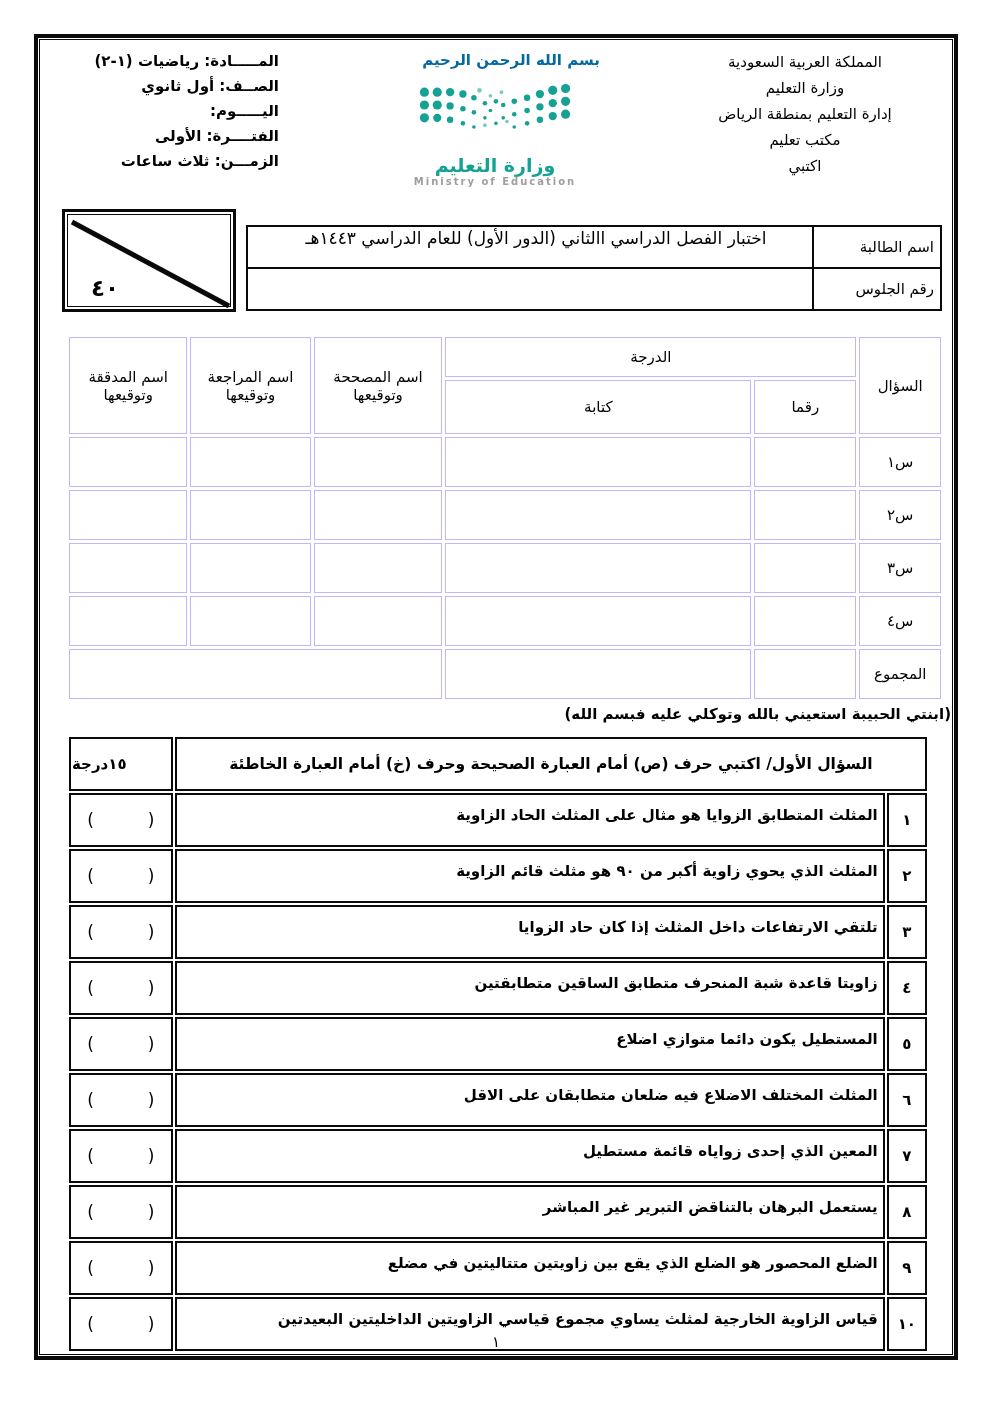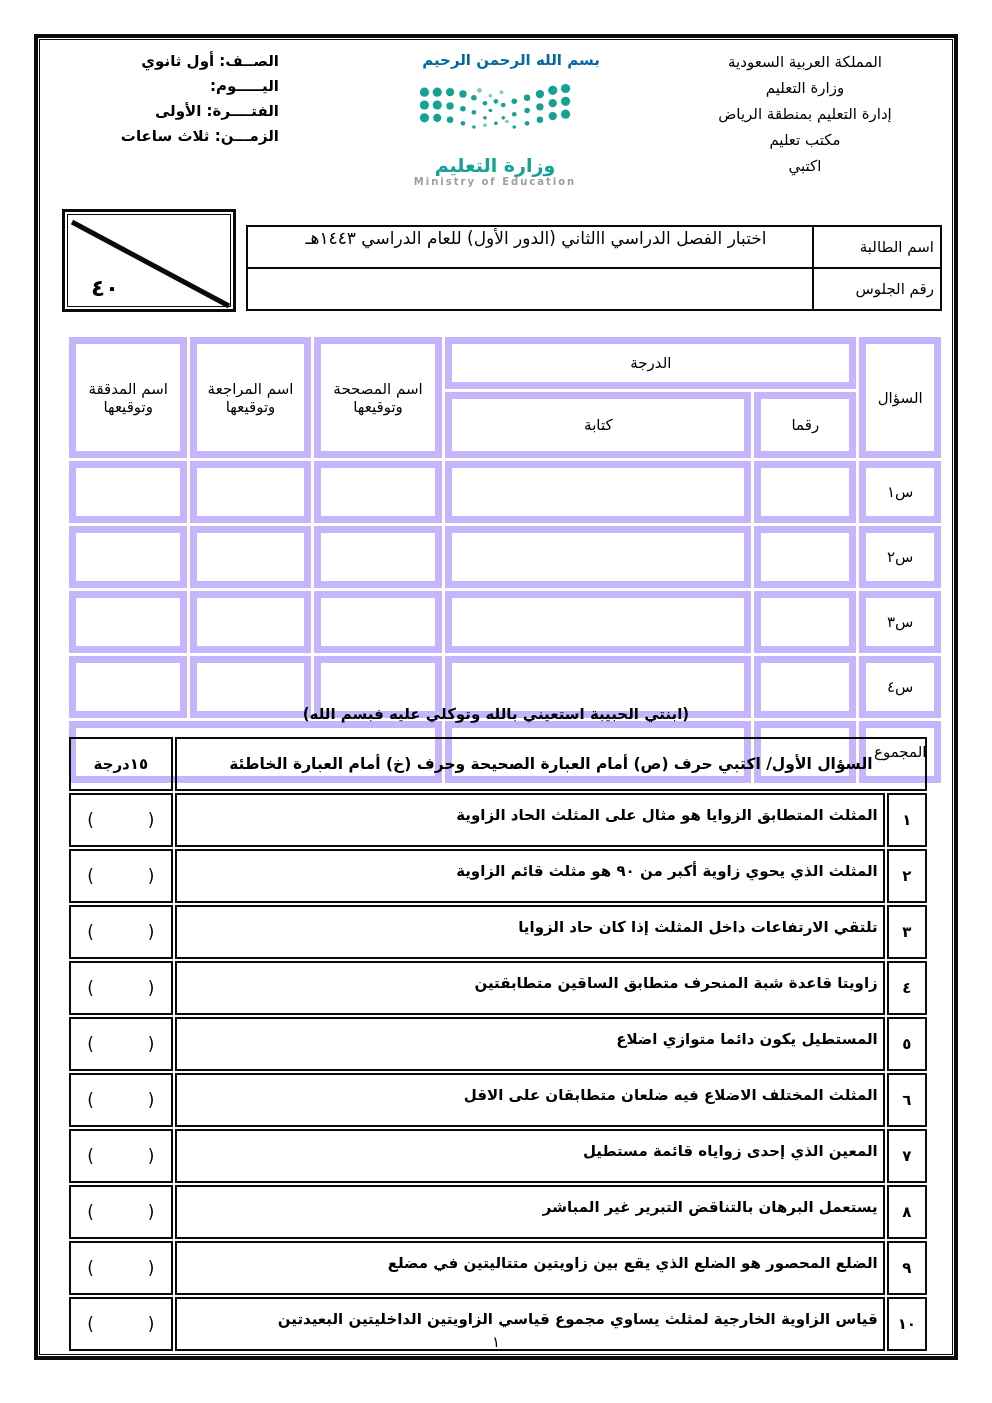--- a/index.html
+++ b/index.html
@@ -29,36 +29,36 @@
 
   
   table{border-collapse:collapse;}
   .nametbl{position:absolute;left:205px;top:184px;width:696px;direction:rtl;}
   .nametbl td{border:2px solid #0a0a0a;height:38px;font-size:15px;padding-left:24px;}
   .nametbl td.lbl{width:96px;text-align:right;padding-right:6px;}
 
   
   .gradestbl{position:absolute;left:25px;top:293px;width:878px;direction:rtl;
     border-collapse:separate;border-spacing:3px;table-layout:fixed;}
-  .gradestbl td,.gradestbl th{border:7px solid #c4b5fd;text-align:center;vertical-align:middle;
+  .gradestbl td,.gradestbl th{border:1px solid #c4b5fd;text-align:center;vertical-align:middle;
     font-weight:normal;font-size:15px;padding:0 2px;}
   .gradestbl .h1{height:38px;}
   .gradestbl .h2{height:52px;}
   .gradestbl .r{height:48px;}
   .gradestbl .tot{height:48px;}
 
   
-  .blessing{position:absolute;left:0;right:0;top:664px;text-align:center;font-weight:bold;font-size:15px;}
+  .blessing{position:absolute;left:0;right:0;top:664px;font-weight:bold;font-size:15px;}
 
   
   .qtbl{position:absolute;left:26px;top:694px;width:862px;direction:rtl;
     border-collapse:separate;border-spacing:2px;table-layout:fixed;}
   .qtbl td{border:2px solid #0a0a0a;vertical-align:middle;font-size:15px;}
   .qtbl td.qhead{font-weight:bold;text-align:center;height:48px;font-size:15.5px;}
-  .qtbl td.pts{font-weight:bold;text-align:center;}
+  .qtbl td.pts{font-weight:bold;}
   .qtbl td.num{text-align:center;font-weight:bold;height:48px;}
   .qtbl td.stmt{font-weight:bold;text-align:right;padding:2px 5px 12px 2px;line-height:22px;}
   .qtbl td.ans{text-align:center;white-space:pre;font-size:17px;}
 
   .pagenum{position:absolute;left:0;right:0;top:1292px;text-align:center;font-size:15px;}
 </style>
 </head>
 <body>
 
 <div class="frame">
@@ -121,20 +121,21 @@
               <circle cx="92" cy="10" r="2"></circle>
               <circle cx="98" cy="42" r="2"></circle>
               <circle cx="74" cy="46" r="2"></circle>
       </g>
     </svg>
     <div class="ar">وزارة التعليم</div>
     <div class="en">Ministry of Education</div>
   </div>
 
   <div class="hdr-left">
+    <div>المـــــادة: رياضيات (١-٢)</div>
     <div>الصــف: أول ثانوي</div>
     <div>اليـــــوم:</div>
     <div>الفتــــرة: الأولى</div>
     <div>الزمـــن: ثلاث ساعات</div>
   </div>
 
   <div class="title">اختبار الفصل الدراسي االثاني (الدور الأول) للعام الدراسي ١٤٤٣هـ</div>
 
   <div class="scorebox">
     <div class="in"></div>

